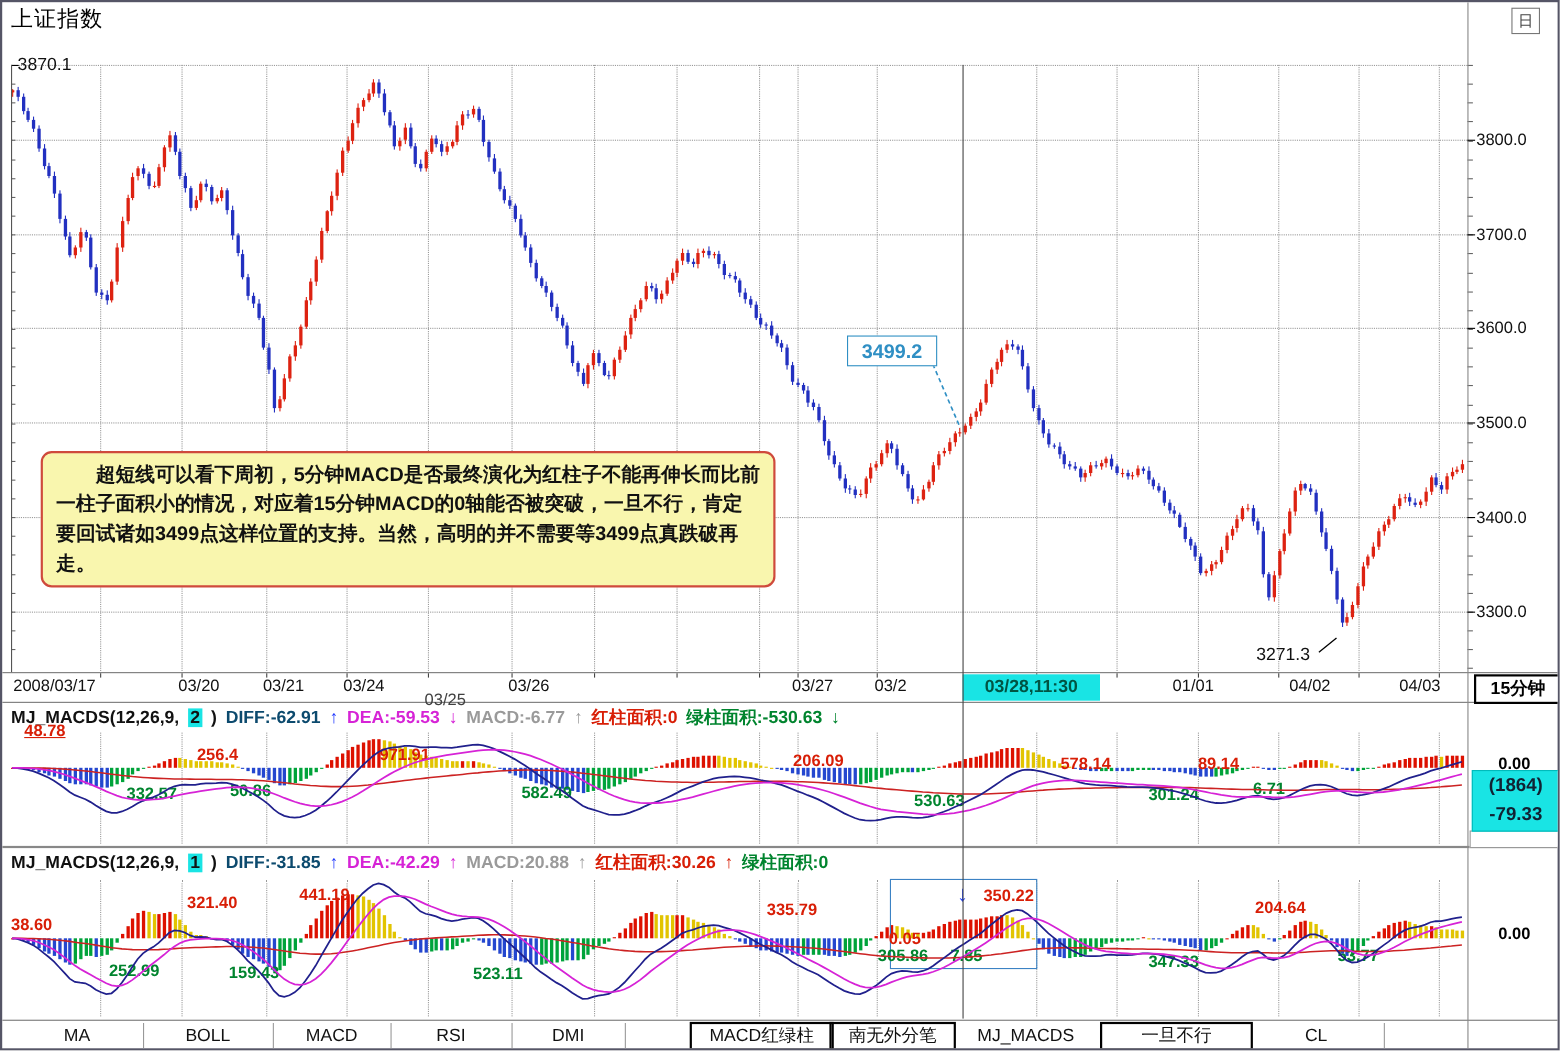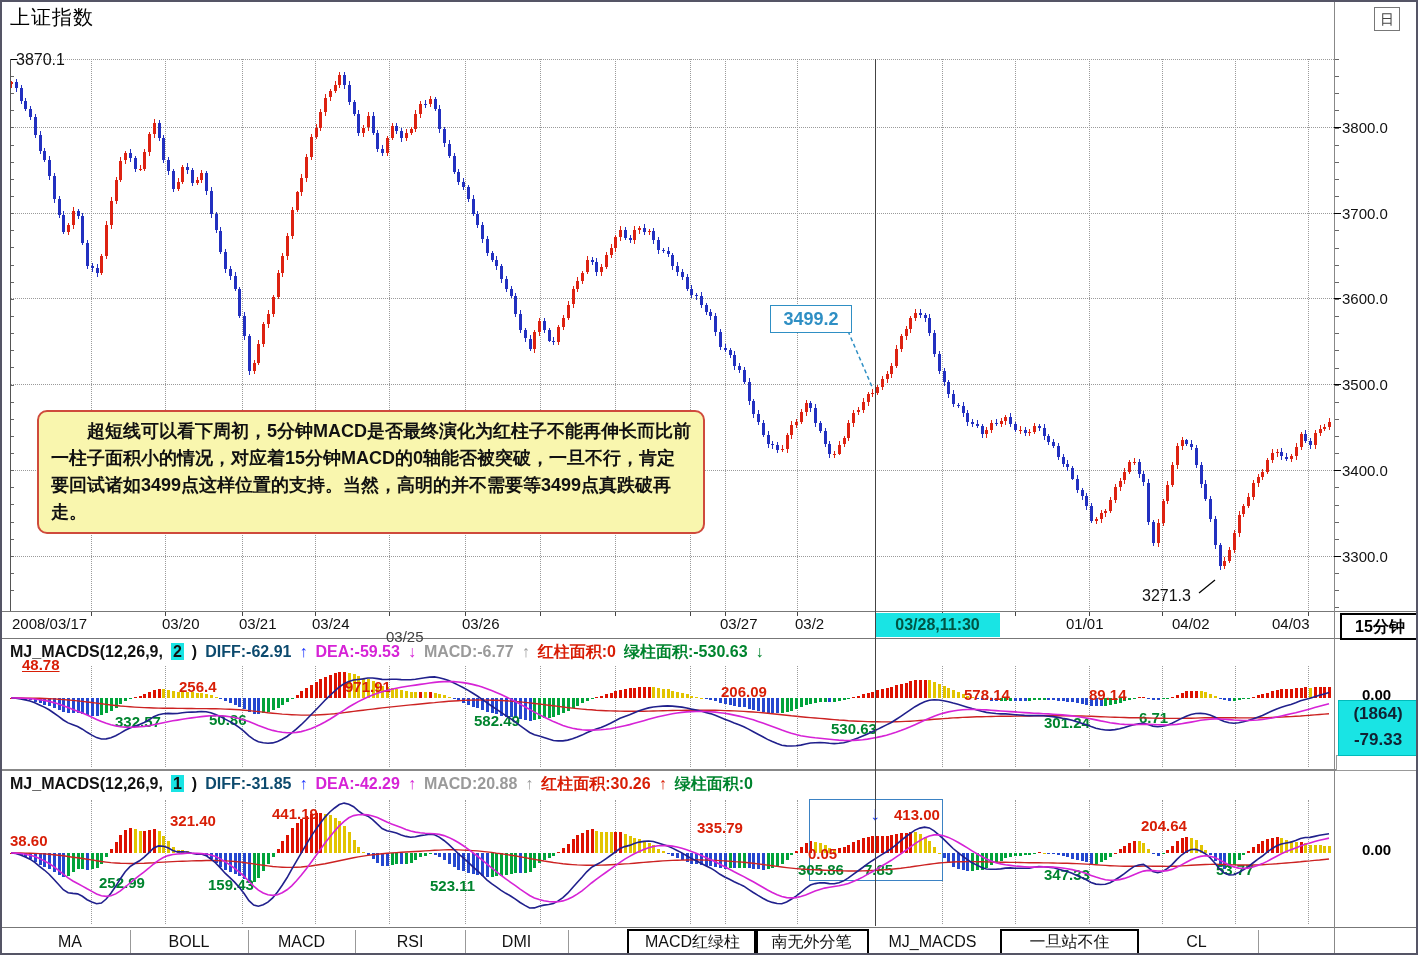--- a/index.html
+++ b/index.html
@@ -1395,21 +1395,21 @@
       <div class="arealab lab-red" style="left: 8px; top: 830px;">38.60</div>
       <div class="arealab lab-green" style="left: 97px; top: 872px;">252.99</div>
       <div class="arealab lab-red" style="left: 168px; top: 810px;">321.40</div>
       <div class="arealab lab-green" style="left: 206px; top: 874px;">159.43</div>
       <div class="arealab lab-red" style="left: 270px; top: 803px;">441.19</div>
       <div class="arealab lab-green" style="left: 428px; top: 875px;">523.11</div>
       <div class="arealab lab-red" style="left: 695px; top: 817px;">335.79</div>
       <div class="arealab lab-red" style="left: 806px; top: 843px;">0.05</div>
       <div class="arealab lab-green" style="left: 796px; top: 859px;">305.86</div>
       <div class="arealab lab-green" style="left: 862px; top: 859px;">7.85</div>
-      <div class="arealab lab-red" style="left: 892px; top: 804px;">413.00</div>
+      <div class="arealab lab-red" style="left: 892px; top: 804px;">350.22</div>
       <div class="arealab lab-green" style="left: 1042px; top: 864px;">347.33</div>
       <div class="arealab lab-red" style="left: 1139px; top: 815px;">204.64</div>
       <div class="arealab lab-green" style="left: 1214px; top: 859px;">53.77</div>
     </div>
 
   <div class="abs" style="left:1360px;top:684px;font-size:15px;font-weight:bold;z-index:8">0.00</div>
   <div class="abs" id="cyaninfo">
     <div>(1864)</div>
     <div>-79.33</div>
   </div>
@@ -1427,18 +1427,18 @@
       <div class="tab" style="left: 246px; width: 107px;">MACD</div>
       <div class="tabdiv" style="left: 353px;"></div>
       <div class="tab" style="left: 353px; width: 110px;">RSI</div>
       <div class="tabdiv" style="left: 463px;"></div>
       <div class="tab" style="left: 463px; width: 103px;">DMI</div>
       <div class="tabdiv" style="left: 566px;"></div>
       <div class="tab boxed" style="left: 625px; width: 127px;">MACD红绿柱</div>
       <div class="tab boxed" style="left: 752px; width: 111px;">南无外分笔</div>
       <div class="tab" style="left: 863px; width: 135px;">MJ_MACDS</div>
       <div class="tabdiv" style="left: 998px;"></div>
-      <div class="tab boxed" style="left: 998px; width: 135px;">一旦站不住</div>
+      <div class="tab boxed" style="left: 998px; width: 135px;">一旦不行</div>
       <div class="tab" style="left: 1133px; width: 123px;">CL</div>
       <div class="tabdiv" style="left: 1256px;"></div>
     </div>
 
 </div>
 
 </body></html>

